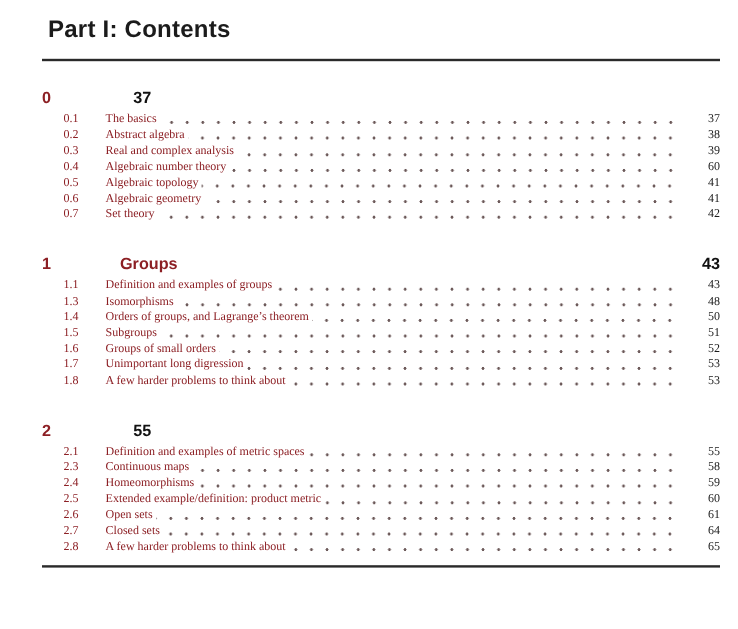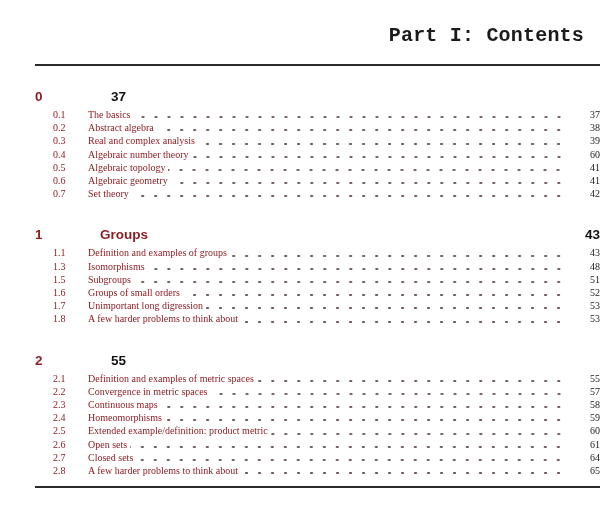--- a/index.html
+++ b/index.html
@@ -11,24 +11,24 @@
   * { box-sizing: border-box; }
   html, body { margin: 0; padding: 0; background: #ffffff; }
   body {
     width: 615px; height: 524px; overflow: hidden;
     font-family: "Liberation Serif", serif;
     color: var(--ink);
   }
   .page { padding: 8px 15px 0 35px; height: 100%; }
 
   .part-title {
-    margin: 16px; padding: 0;
-    font-family: Liberation Mono, monospace;
+    margin: 5px; padding: 0;
+    font-family: Liberation Sans, sans-serif;
     font-size: 20px; font-weight: bold; color: var(--ink);
-    letter-spacing: 0.2px; line-height: 24px; text-align: right;
+    letter-spacing: 0.2px; line-height: 24px;
   }
   .rule { height: 2px; background: var(--rule); }
   .top-rule { margin-top: 12px; }
   .bottom-rule { margin-top: 9px; }
 
   .toc-section { margin-top: 27px; }
   .toc-section:first-child { margin-top: 23px; }
 
   .section-row {
     display: flex; align-items: baseline;
@@ -140,20 +140,26 @@
   </div>
 
 
   <div class="sub-row">
     <span class="sub-num">1.3</span>
     <span class="sub-title">Isomorphisms</span>
     <span class="leader"></span>
     <span class="sub-page">48</span>
   </div>
 
+  <div class="sub-row">
+    <span class="sub-num">1.4</span>
+    <span class="sub-title">Orders of groups, and Lagrange’s theorem</span>
+    <span class="leader"></span>
+    <span class="sub-page">50</span>
+  </div>
 
   <div class="sub-row">
     <span class="sub-num">1.5</span>
     <span class="sub-title">Subgroups</span>
     <span class="leader"></span>
     <span class="sub-page">51</span>
   </div>
 
   <div class="sub-row">
     <span class="sub-num">1.6</span>
@@ -184,26 +190,20 @@
       <span class="sec-page">55</span>
     </div>
     <div class="subsections">
   <div class="sub-row">
     <span class="sub-num">2.1</span>
     <span class="sub-title">Definition and examples of metric spaces</span>
     <span class="leader"></span>
     <span class="sub-page">55</span>
   </div>
 
-  <div class="sub-row">
-    <span class="sub-num">2.2</span>
-    <span class="sub-title">Convergence in metric spaces</span>
-    <span class="leader"></span>
-    <span class="sub-page">57</span>
-  </div>
 
   <div class="sub-row">
     <span class="sub-num">2.3</span>
     <span class="sub-title">Continuous maps</span>
     <span class="leader"></span>
     <span class="sub-page">58</span>
   </div>
 
   <div class="sub-row">
     <span class="sub-num">2.4</span>

